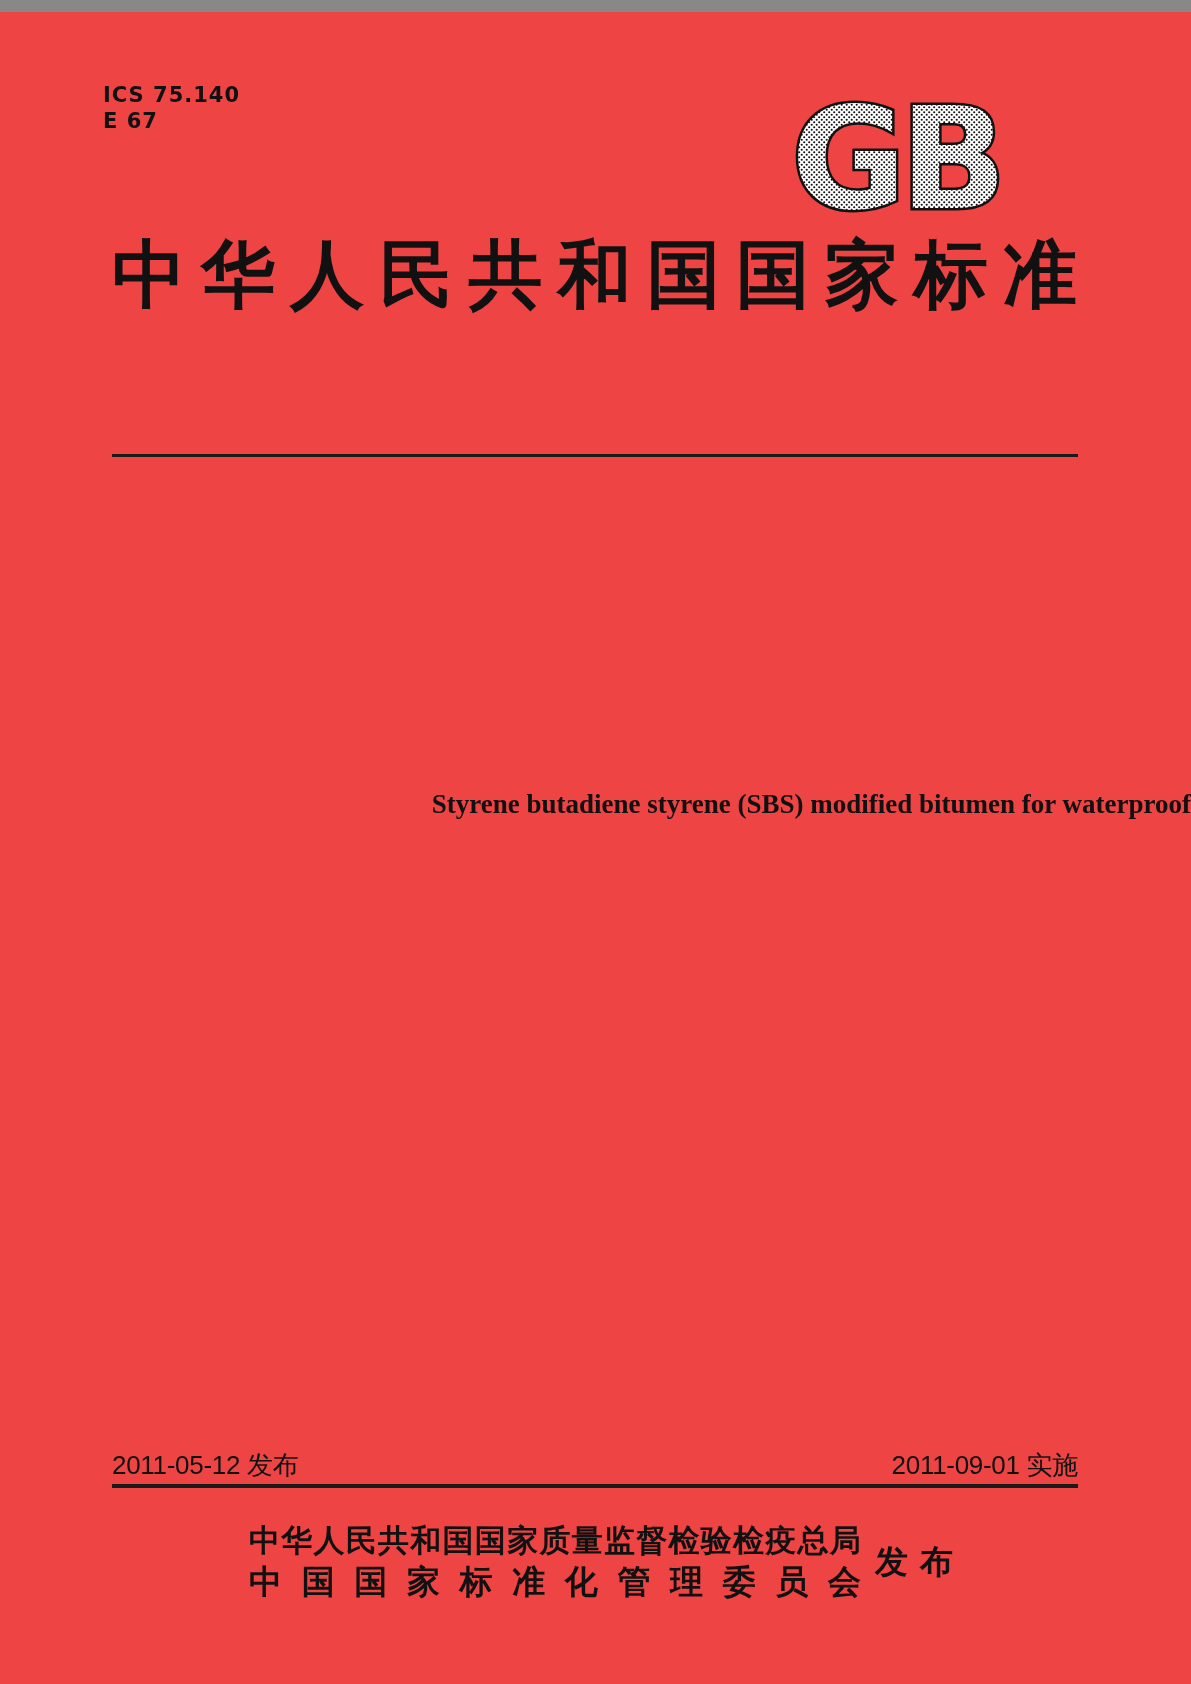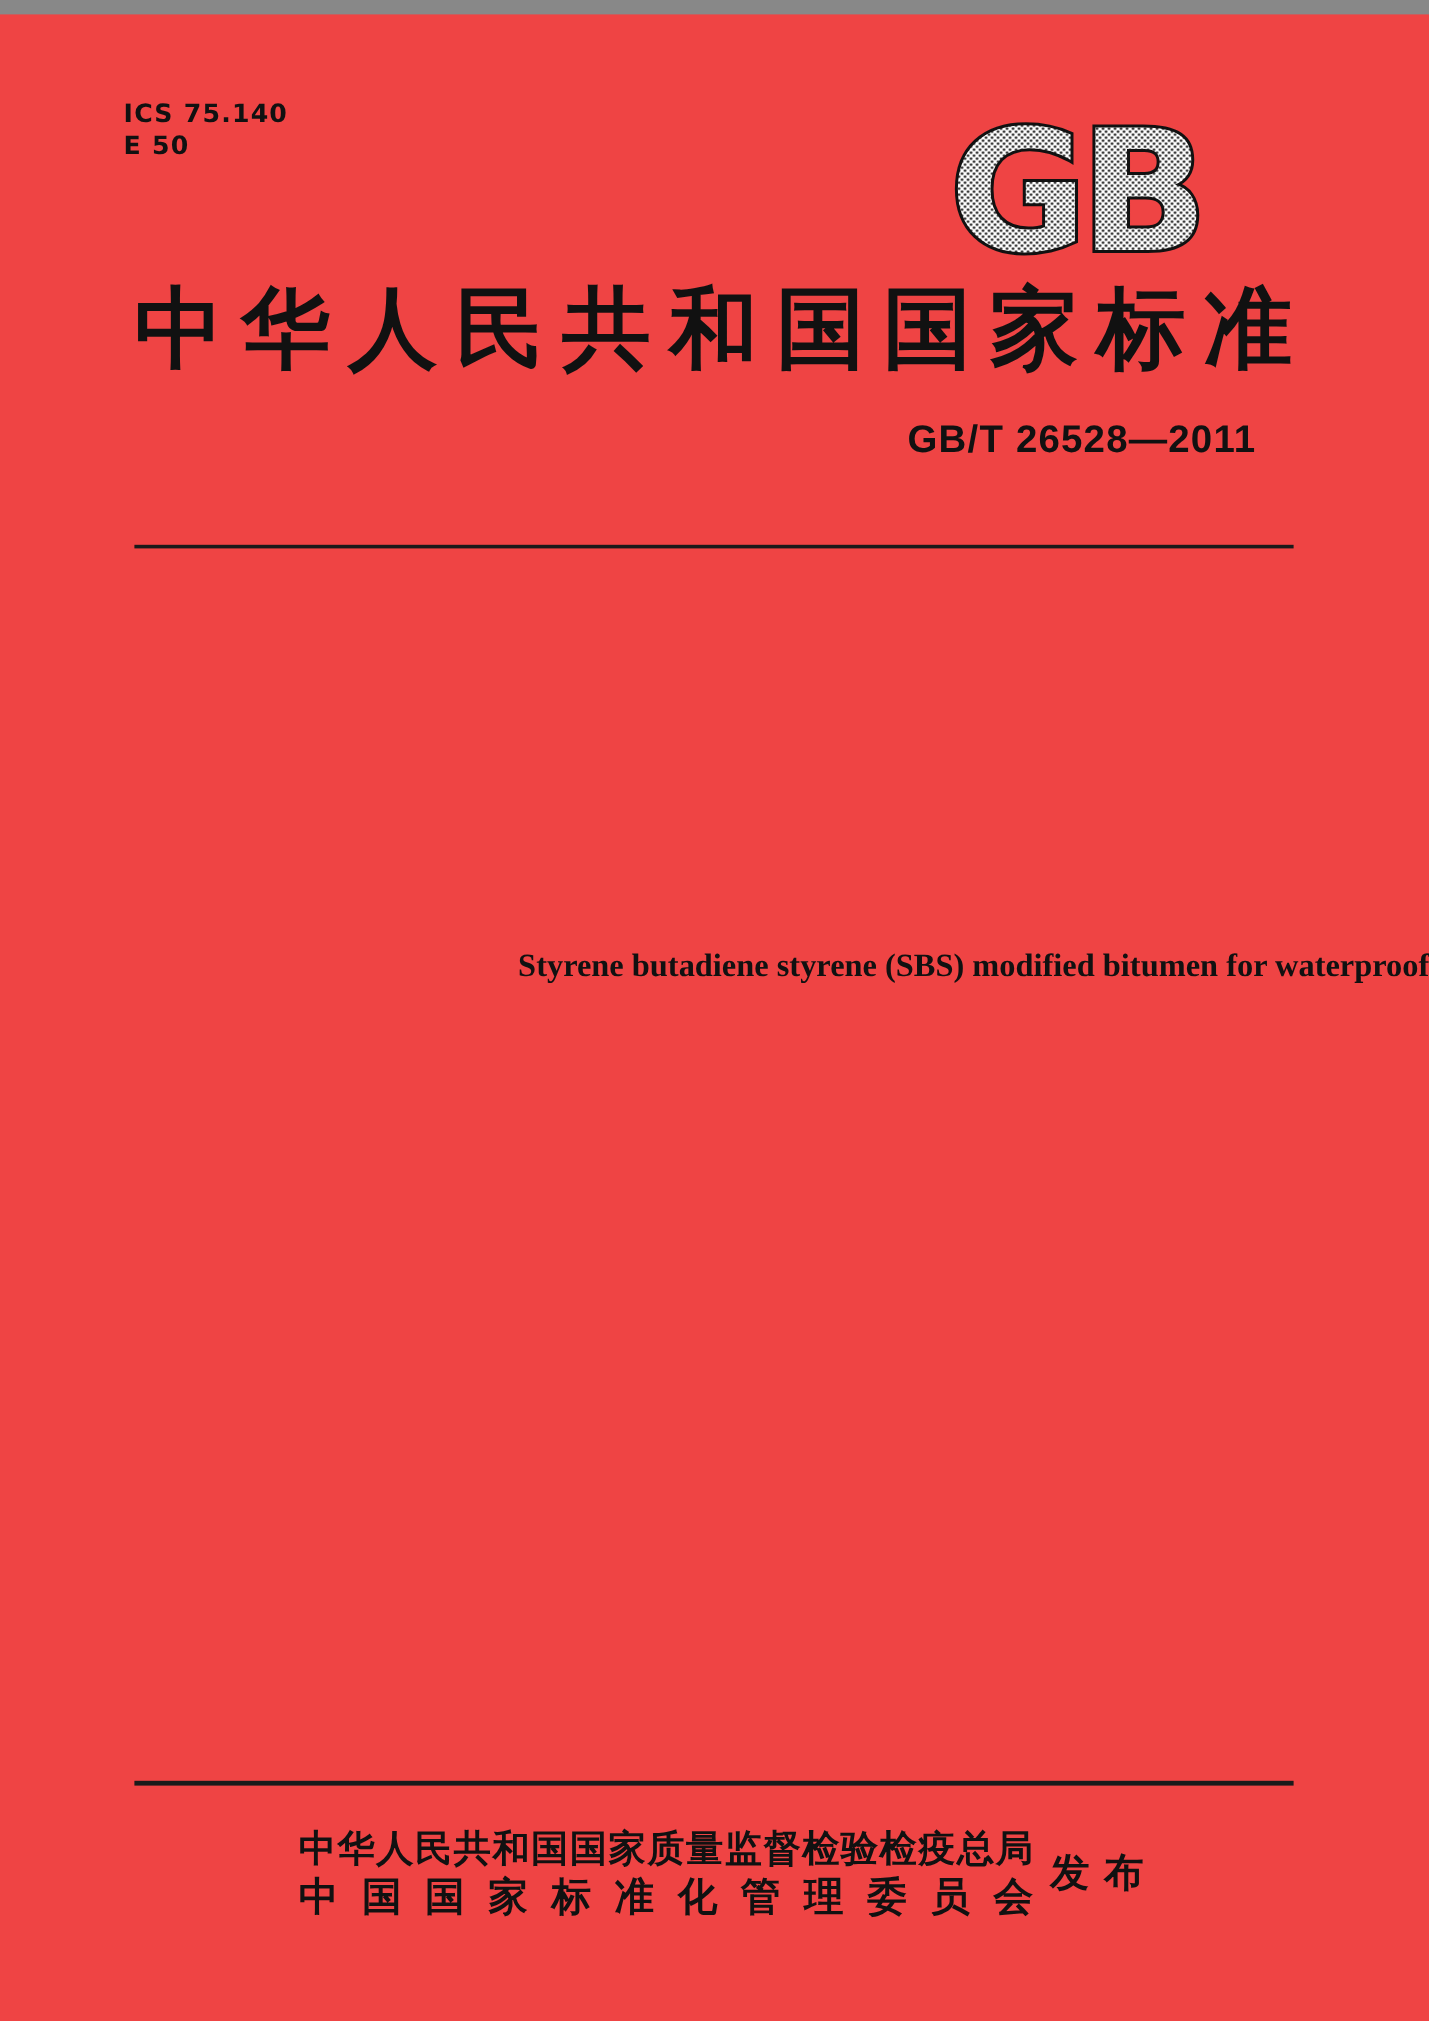--- a/index.html
+++ b/index.html
@@ -64,21 +64,21 @@
     font-family:"Liberation Serif","DejaVu Serif",serif;
   }
 </style>
 </head>
 <body>
 
 <div class="page">
 
   <div class="ics-block">
     <div>ICS 75.140</div>
-    <div>E 50</div>
+    <div>E 67</div>
   </div>
 
   <svg class="gb-logo" viewBox="0 0 235 130">
     <defs>
       <pattern id="halftone" width="5" height="5" patternUnits="userSpaceOnUse">
         <rect width="5" height="5" fill="#ffffff"></rect>
         <circle cx="1.2" cy="1.2" r="1.05" fill="#111111"></circle>
         <circle cx="3.7" cy="3.7" r="1.05" fill="#111111"></circle>
       </pattern>
     </defs>
@@ -92,27 +92,30 @@
       <span>民</span>
       <span>共</span>
       <span>和</span>
       <span>国</span>
       <span>国</span>
       <span>家</span>
       <span>标</span>
       <span>准</span>
     </div>
 
-  <div class="std-number">GB/T 26528—2011</div>
 
   <div class="rule rule-top"></div>
 
 
   <div class="en-title">Styrene butadiene styrene (SBS) modified bitumen for waterproof</div>
 
+  <div class="dates-row">
+    <span>2011-05-12 发布</span>
+    <span>2011-09-01 实施</span>
+  </div>
 
   <div class="rule rule-bottom"></div>
 
   <div class="issuer-lines">
     <div class="issuer-line1">
         <span>中</span>
         <span>华</span>
         <span>人</span>
         <span>民</span>
         <span>共</span>

